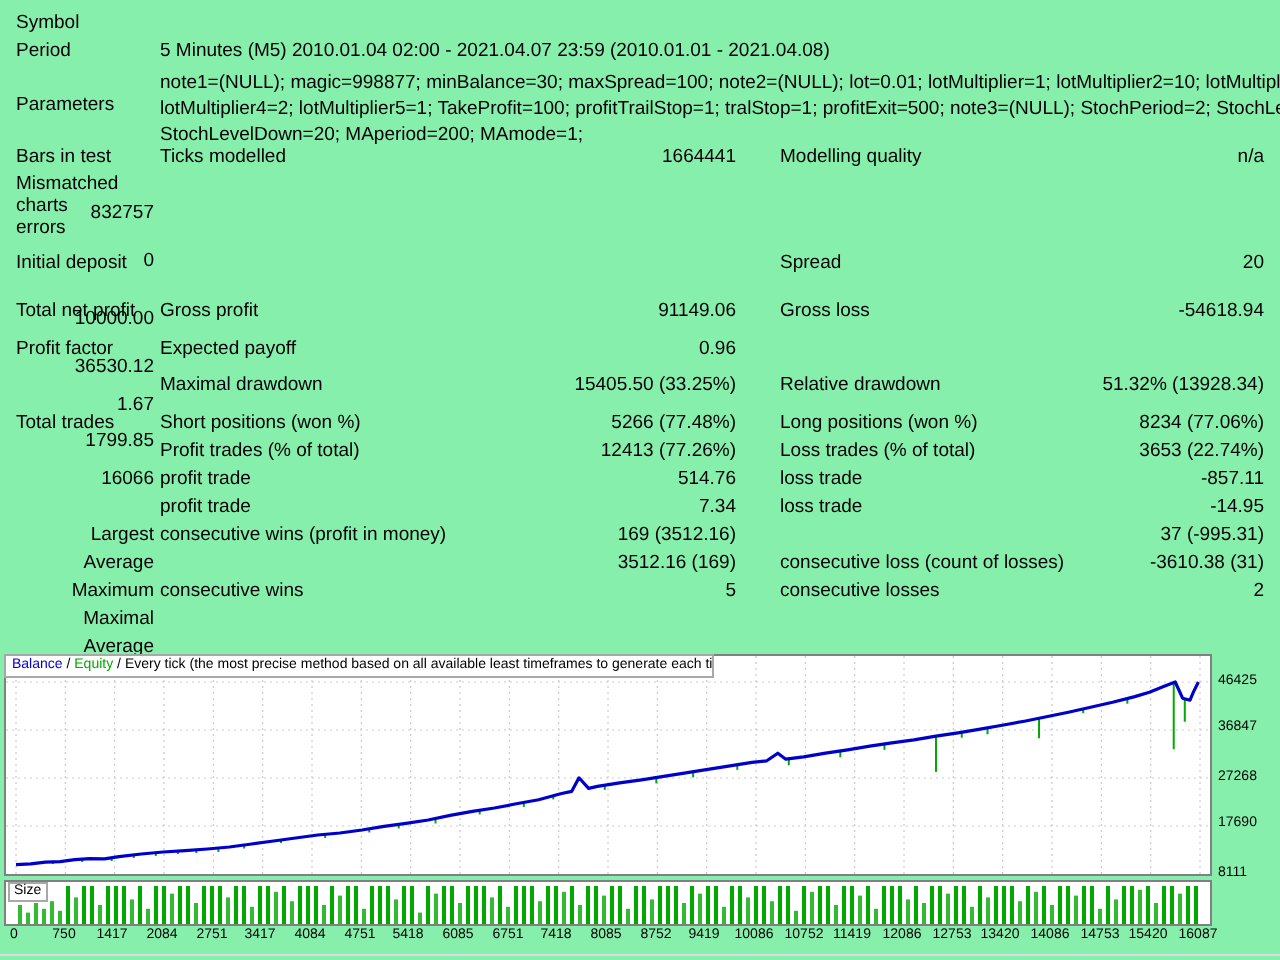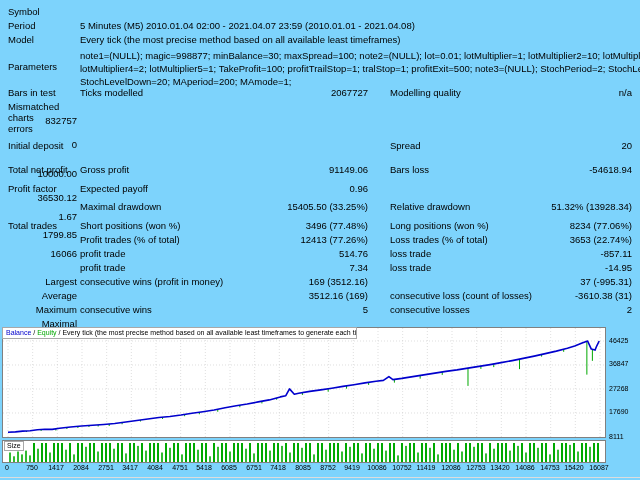--- a/index.html
+++ b/index.html
@@ -1,16 +1,16 @@
 <!DOCTYPE html>
 <html><head>
 <meta charset="utf-8">
 <style>
   html,body{margin:0;padding:0;background:#fff;}
-  #screen{position:relative;width:640px;height:480px;background:#7dd3fc;overflow:hidden;
+  #screen{position:relative;width:640px;height:480px;background:#86efac;overflow:hidden;
           font-family:"Liberation Sans",sans-serif;font-size:9.5px;color:#000;}
   .trow{position:relative;}
   .cell{position:absolute;line-height:12px;}
   .c1l{left:8px;width:60px;top:50%;transform:translateY(-50%);}
   .c1l.narrow{width:46px;}
   .c1v{right:563px;top:50%;transform:translateY(-50%);white-space:nowrap;margin-top:28px;}
   .c2l{left:80px;top:50%;transform:translateY(-50%);white-space:nowrap;}
   .c2v{right:272px;top:50%;transform:translateY(-50%);white-space:nowrap;}
   .c3l{left:390px;top:50%;transform:translateY(-50%);white-space:nowrap;}
   .c3v{right:8px;top:50%;transform:translateY(-50%);white-space:nowrap;}
@@ -36,76 +36,72 @@
 
   <div style="height:5px"></div>
 
   <div class="trow" style="height:14px">
     <span class="cell c1l">Symbol</span>
   </div>
   <div class="trow" style="height:14px">
     <span class="cell c1l">Period</span>
     <span class="cell c2l">5 Minutes (M5) 2010.01.04 02:00 - 2021.04.07 23:59 (2010.01.01 - 2021.04.08)</span>
   </div>
-  <div class="trow" style="height:14px">
-    <span class="cell c1l">Model</span>
-    <span class="cell c2l">Every tick (the most precise method based on all available least timeframes)</span>
-  </div>
   <div class="trow" style="height:39px">
     <span class="cell c1l">Parameters</span>
     <div class="paramlines">
       <div>note1=(NULL); magic=998877; minBalance=30; maxSpread=100; note2=(NULL); lot=0.01; lotMultiplier=1; lotMultiplier2=10; lotMultiplier3=3;</div>
       <div>lotMultiplier4=2; lotMultiplier5=1; TakeProfit=100; profitTrailStop=1; tralStop=1; profitExit=500; note3=(NULL); StochPeriod=2; StochLevelUp=80;</div>
       <div>StochLevelDown=20; MAperiod=200; MAmode=1;</div>
     </div>
   </div>
   <div class="trow" style="height:14px">
     <span class="cell c1l">Bars in test</span>
     <span class="cell c1v">832757</span>
     <span class="cell c2l">Ticks modelled</span>
-    <span class="cell c2v">2067727</span>
+    <span class="cell c2v">1664441</span>
     <span class="cell c3l">Modelling quality</span>
     <span class="cell c3v">n/a</span>
   </div>
   <div class="trow" style="height:34px">
     <span class="cell c1l narrow" style="line-height:11px">Mismatched charts errors</span>
     <span class="cell c1v">0</span>
   </div>
   <div class="trow" style="height:24px">
     <span class="cell c1l">Initial deposit</span>
     <span class="cell c1v">10000.00</span>
     <span class="cell c3l">Spread</span>
     <span class="cell c3v">20</span>
   </div>
   <div class="trow" style="height:24px">
     <span class="cell c1l">Total net profit</span>
     <span class="cell c1v">36530.12</span>
     <span class="cell c2l">Gross profit</span>
     <span class="cell c2v">91149.06</span>
-    <span class="cell c3l">Bars loss</span>
+    <span class="cell c3l">Gross loss</span>
     <span class="cell c3v">-54618.94</span>
   </div>
   <div class="trow" style="height:13px">
     <span class="cell c1l">Profit factor</span>
     <span class="cell c1v">1.67</span>
     <span class="cell c2l">Expected payoff</span>
     <span class="cell c2v">0.96</span>
   </div>
   <div class="trow" style="height:24px">
     <span class="cell c1v">1799.85</span>
     <span class="cell c2l">Maximal drawdown</span>
     <span class="cell c2v">15405.50 (33.25%)</span>
     <span class="cell c3l">Relative drawdown</span>
     <span class="cell c3v">51.32% (13928.34)</span>
   </div>
   <div class="trow" style="height:14px">
     <span class="cell c1l">Total trades</span>
     <span class="cell c1v">16066</span>
     <span class="cell c2l">Short positions (won %)</span>
-    <span class="cell c2v">3496 (77.48%)</span>
+    <span class="cell c2v">5266 (77.48%)</span>
     <span class="cell c3l">Long positions (won %)</span>
     <span class="cell c3v">8234 (77.06%)</span>
   </div>
   <div class="trow" style="height:14px">
     <span class="cell c2l">Profit trades (% of total)</span>
     <span class="cell c2v">12413 (77.26%)</span>
     <span class="cell c3l">Loss trades (% of total)</span>
     <span class="cell c3v">3653 (22.74%)</span>
   </div>
   <div class="trow" style="height:14px">

